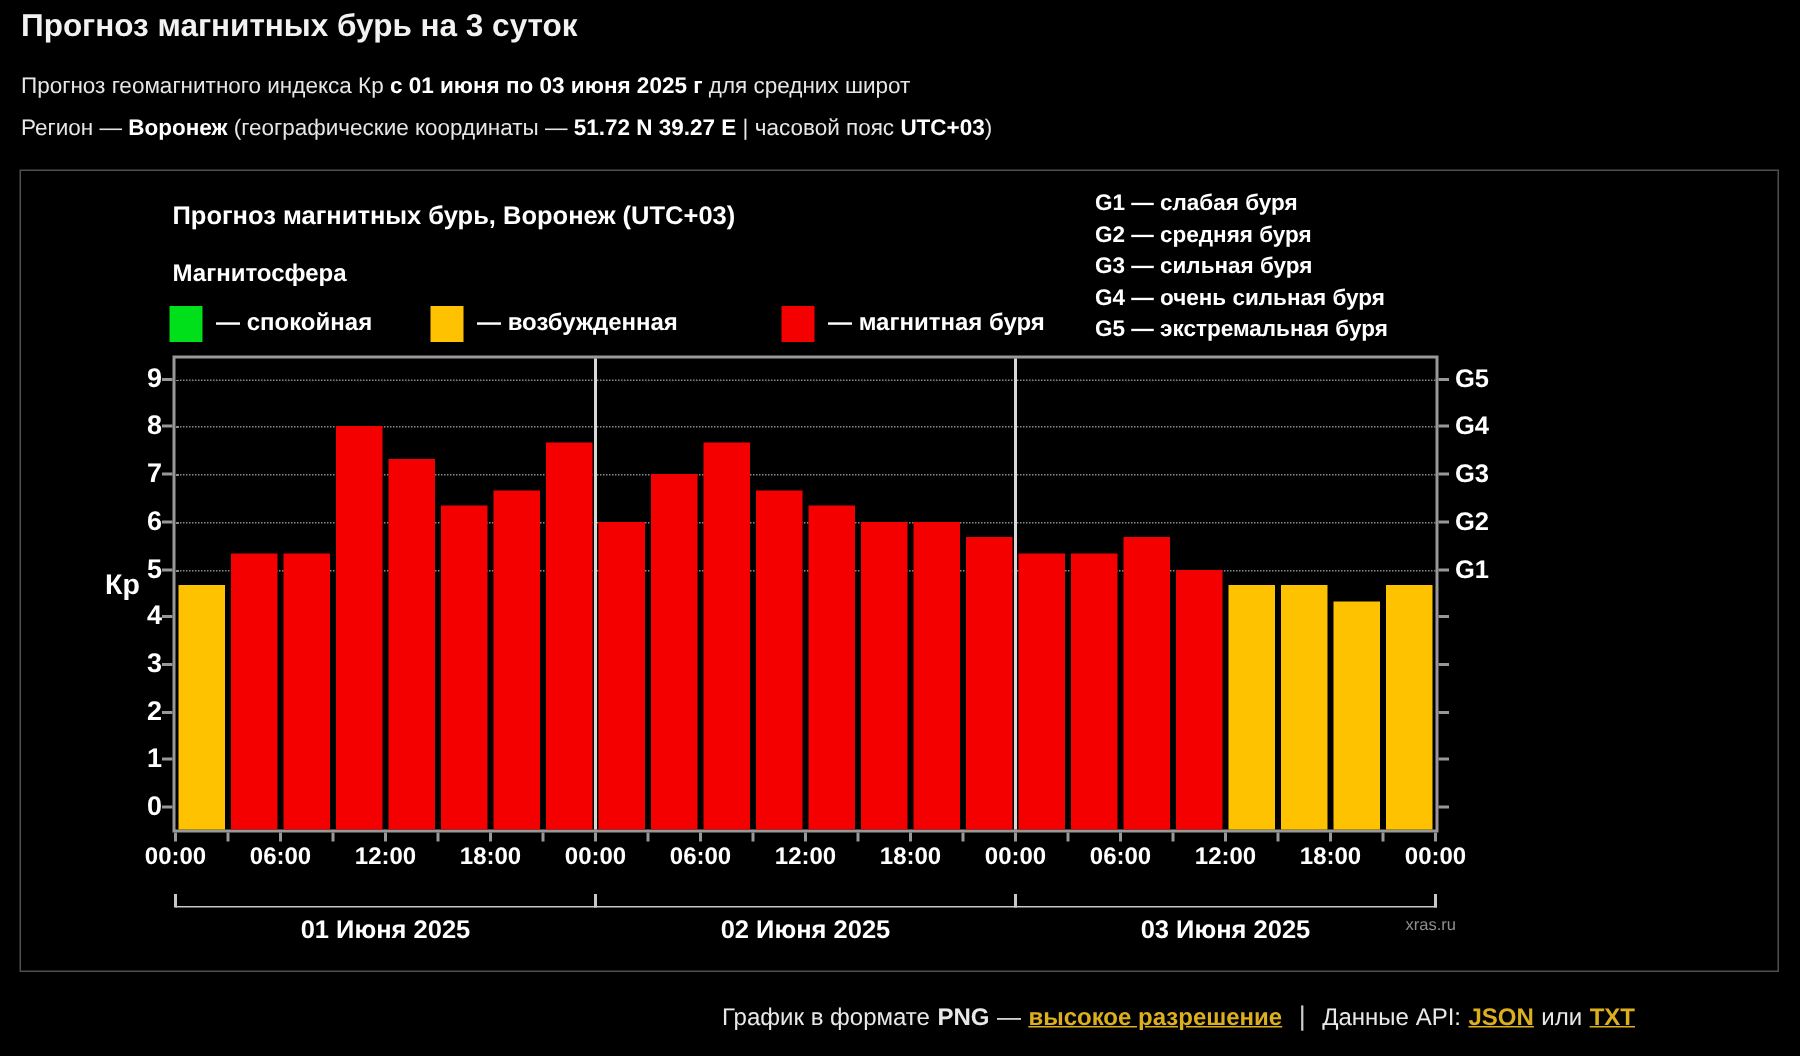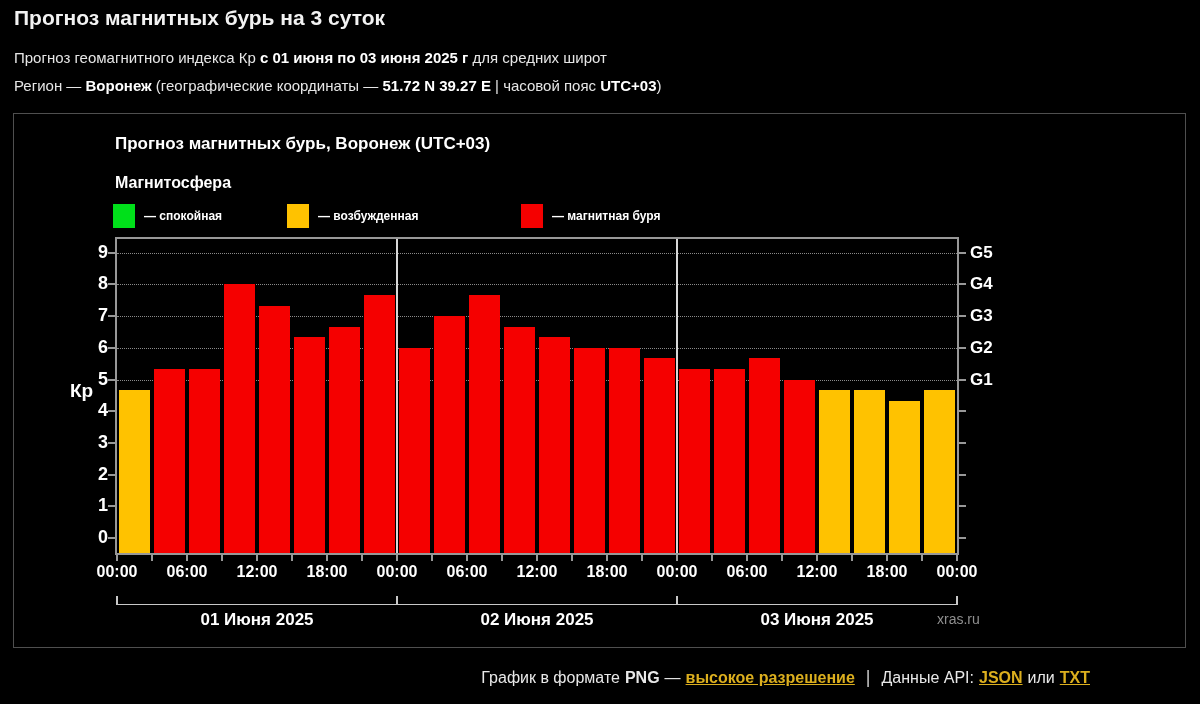--- a/index.html
+++ b/index.html
@@ -11,37 +11,37 @@
   #sub1 { top:49px; }
   #sub2 { top:77px; }
 
   #card { position:absolute; left:13px; top:113px; width:1173px; height:535px;
           border:1px solid #4f4f4f; background:#000; }
   #chart-title { position:absolute; left:101px; top:20px; font-size:17px; font-weight:bold; }
   #g-legend { position:absolute; left:716px; top:11px; font-size:15px; font-weight:bold; line-height:21px; }
   #mag-label { position:absolute; left:101px; top:60px; font-size:16px; font-weight:bold; }
   .legend-item { position:absolute; top:90px; display:flex; align-items:center; gap:9px; }
   .swatch { width:22px; height:24px; display:inline-block; }
-  .legend-item span.lbl { font-size:12px; font-weight:bold; }
+  .legend-item span.lbl { font-size:16px; font-weight:bold; }
 
   #plot { position:absolute; left:101px; top:123px; width:844px; height:318px;
           border:2px solid #989898; background:#000; }
   .gridline { position:absolute; left:0; width:100%; height:0; border-top:1px dotted #8a8a8a; z-index:1; }
   .day-sep { position:absolute; top:0; width:2px; height:100%; background:#d8d8d8; z-index:3; }
   .bar { position:absolute; bottom:0; z-index:2; }
   .ytick { position:absolute; width:7px; height:2px; background:#989898; }
   .xtick { position:absolute; width:2px; height:6px; background:#989898; }
   .ylab { position:absolute; width:40px; text-align:right; font-size:18px; font-weight:bold; }
   .glab { position:absolute; font-size:17px; font-weight:bold; }
   .tlab { position:absolute; width:70px; text-align:center; font-size:16px; font-weight:bold; }
   .datelab { position:absolute; width:220px; text-align:center; font-size:17px; font-weight:bold; }
   .bracket-line { position:absolute; height:1px; background:#c8c8c8; }
   .bracket-tick { position:absolute; width:2px; height:9px; background:#c8c8c8; }
   #kp-axis-label { position:absolute; left:56px; top:266px; font-size:19px; font-weight:bold; }
-  #watermark { position:absolute; left:923px; top:497px; font-size:14px; color:#8f8f8f; }
+  #watermark { position:absolute; left:923px; top:497px; font-size:11px; color:#8f8f8f; }
 
   #footer { position:absolute; top:667px; right:110px; font-size:16px; color:#e8e8e8;
             display:flex; align-items:baseline; gap:5px; white-space:nowrap; }
   #footer a { color:#dcaf1e; font-weight:bold; text-decoration:underline; cursor:pointer; }
   #footer .pipe { color:#cccccc; margin:0 6px; font-size:18px; }
 </style>
 </head>
 <body>
 
 <h1 class="page-title">Прогноз магнитных бурь на 3 суток</h1>
@@ -50,20 +50,27 @@
   <span>Прогноз геомагнитного индекса Кр </span><b>с 01 июня по 03 июня 2025 г</b><span> для средних широт</span>
 </div>
 
 <div class="hdr-line" id="sub2">
   <span>Регион — </span><b>Воронеж</b><span> (географические координаты — </span><b>51.72 N 39.27 E</b><span> | часовой пояс </span><b>UTC+03</b><span>)</span>
 </div>
 
 <div id="card">
   <div id="chart-title">Прогноз магнитных бурь, Воронеж (UTC+03)</div>
 
+  <div id="g-legend">
+    <div>G1 — слабая буря</div>
+    <div>G2 — средняя буря</div>
+    <div>G3 — сильная буря</div>
+    <div>G4 — очень сильная буря</div>
+    <div>G5 — экстремальная буря</div>
+  </div>
 
   <div id="mag-label">Магнитосфера</div>
 
   <div class="legend-item" style="left:99px;">
     <span class="swatch" style="background: rgb(0, 224, 26);"></span>
     <span class="lbl">— спокойная</span>
   </div>
   <div class="legend-item" style="left:273px;">
     <span class="swatch" style="background: rgb(255, 194, 0);"></span>
     <span class="lbl">— возбужденная</span>

